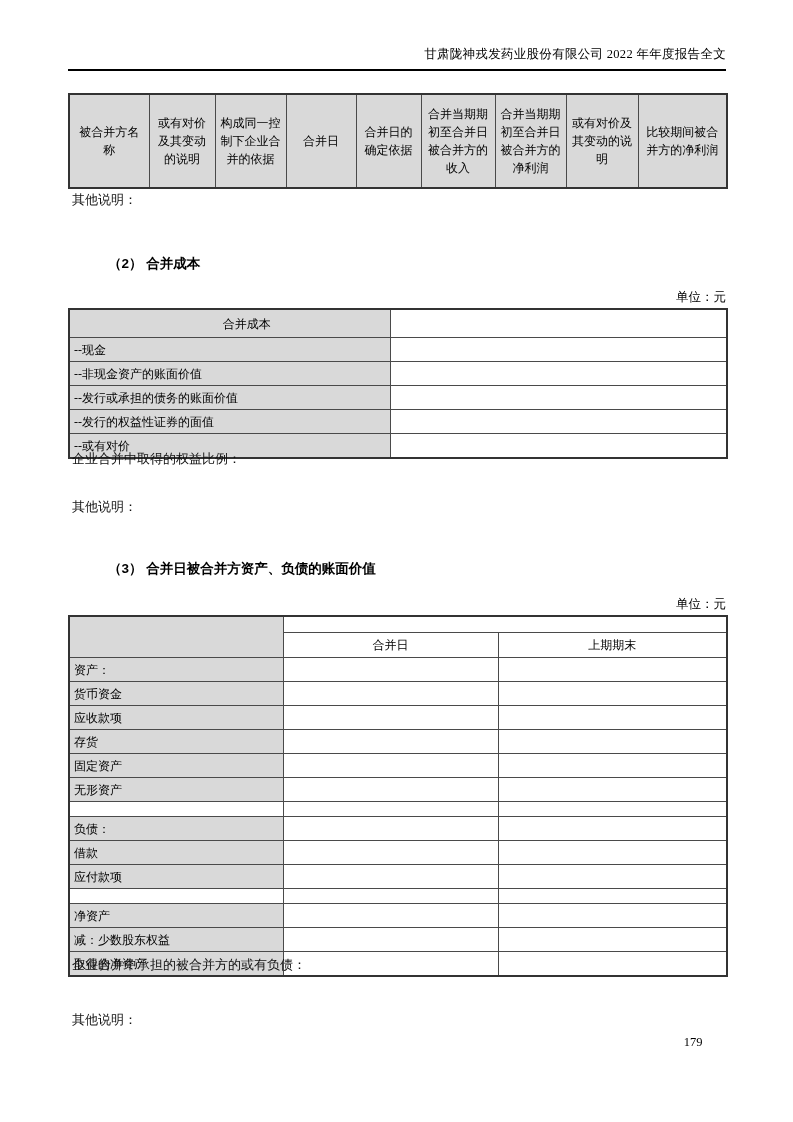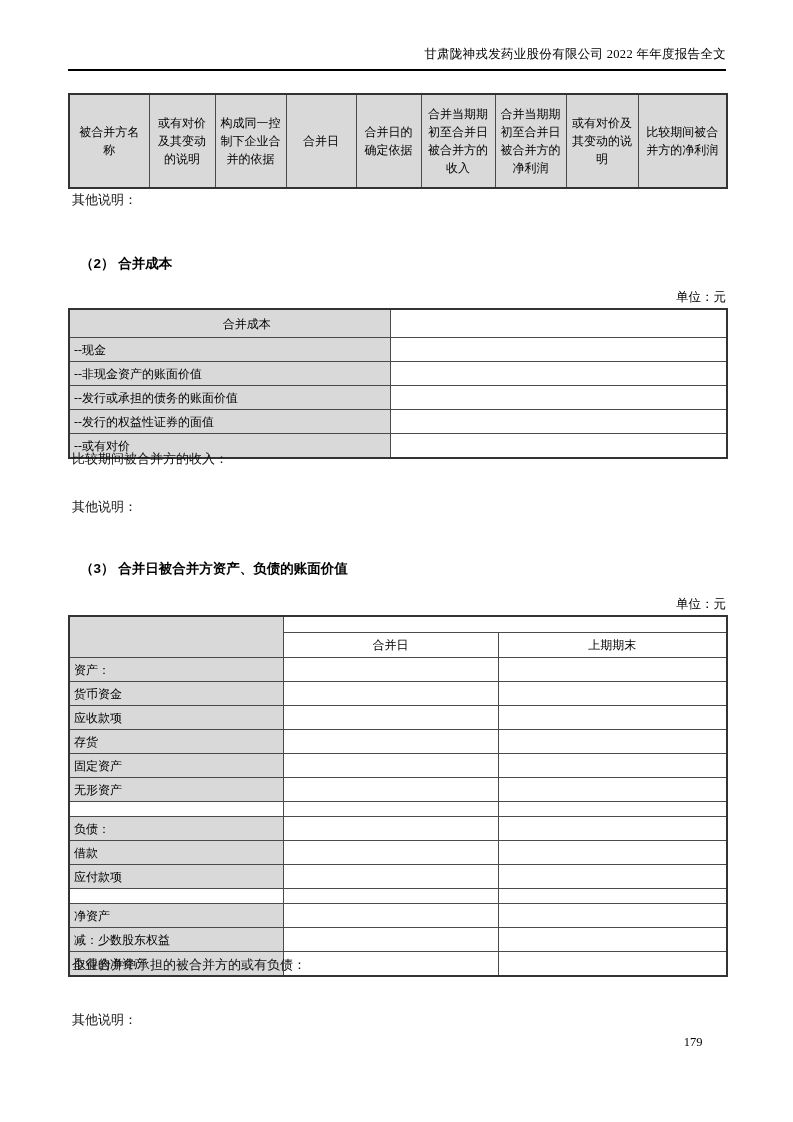--- a/index.html
+++ b/index.html
@@ -21,21 +21,21 @@
     font-size:12px;line-height:1.5;padding:1px 4px;
     overflow:hidden;vertical-align:middle;
   }
   .t-outer{border:2px solid #333;}
   .gray{background:#d9d9d9;}
   .center{text-align:center;}
   .left{text-align:left;}
   .body-text{font-size:13px;color:#111;}
   .section-title{
     font-family:"Liberation Sans","DejaVu Sans",sans-serif;
-    font-weight:bold;font-size:13.5px;color:#000;
+    font-weight:bold;font-size:13.5px;color:#000;margin-left:28px;
   }
   .unit-label{font-size:12.5px;width:658px;left:68px;text-align:right;}
   .t1 td{height:88px;text-align:center;padding:2px 5px;}
   .t2 td{height:21px;}
   .t2 tr.hdr td{height:25px;padding-left:38px;}
   .t3 td{height:21px;}
   .t3 tr.spacer td{height:13px;}
   .t3 tr.colhdr td{height:22px;text-align:center;}
   .t3 tr.blank td{height:12px;}
   .page-number{font-size:12.5px;}
@@ -106,21 +106,21 @@
       <td class="gray left">--发行的权益性证券的面值</td>
       <td></td>
     </tr>
     <tr>
       <td class="gray left">--或有对价</td>
       <td></td>
     </tr>
   </tbody>
     </table>
 
-  <div class="abs body-text" style="top:450px;left:72px;">比较期间被合并方的收入：</div>
+  <div class="abs body-text" style="top:450px;left:72px;">企业合并中取得的权益比例：</div>
   <div class="abs body-text" style="top:498px;left:72px;">其他说明：</div>
 
   <div class="abs section-title" style="top:560px;left:80px;">（3） 合并日被合并方资产、负债的账面价值</div>
   <div class="abs unit-label" style="top:596px;">单位：元</div>
 
   <table class="abs t3 t-outer" style="top:615px;left:68px;width:658px;">
     <colgroup>
         <col style="width:214px">
         <col style="width:215px">
         <col style="width:229px">

